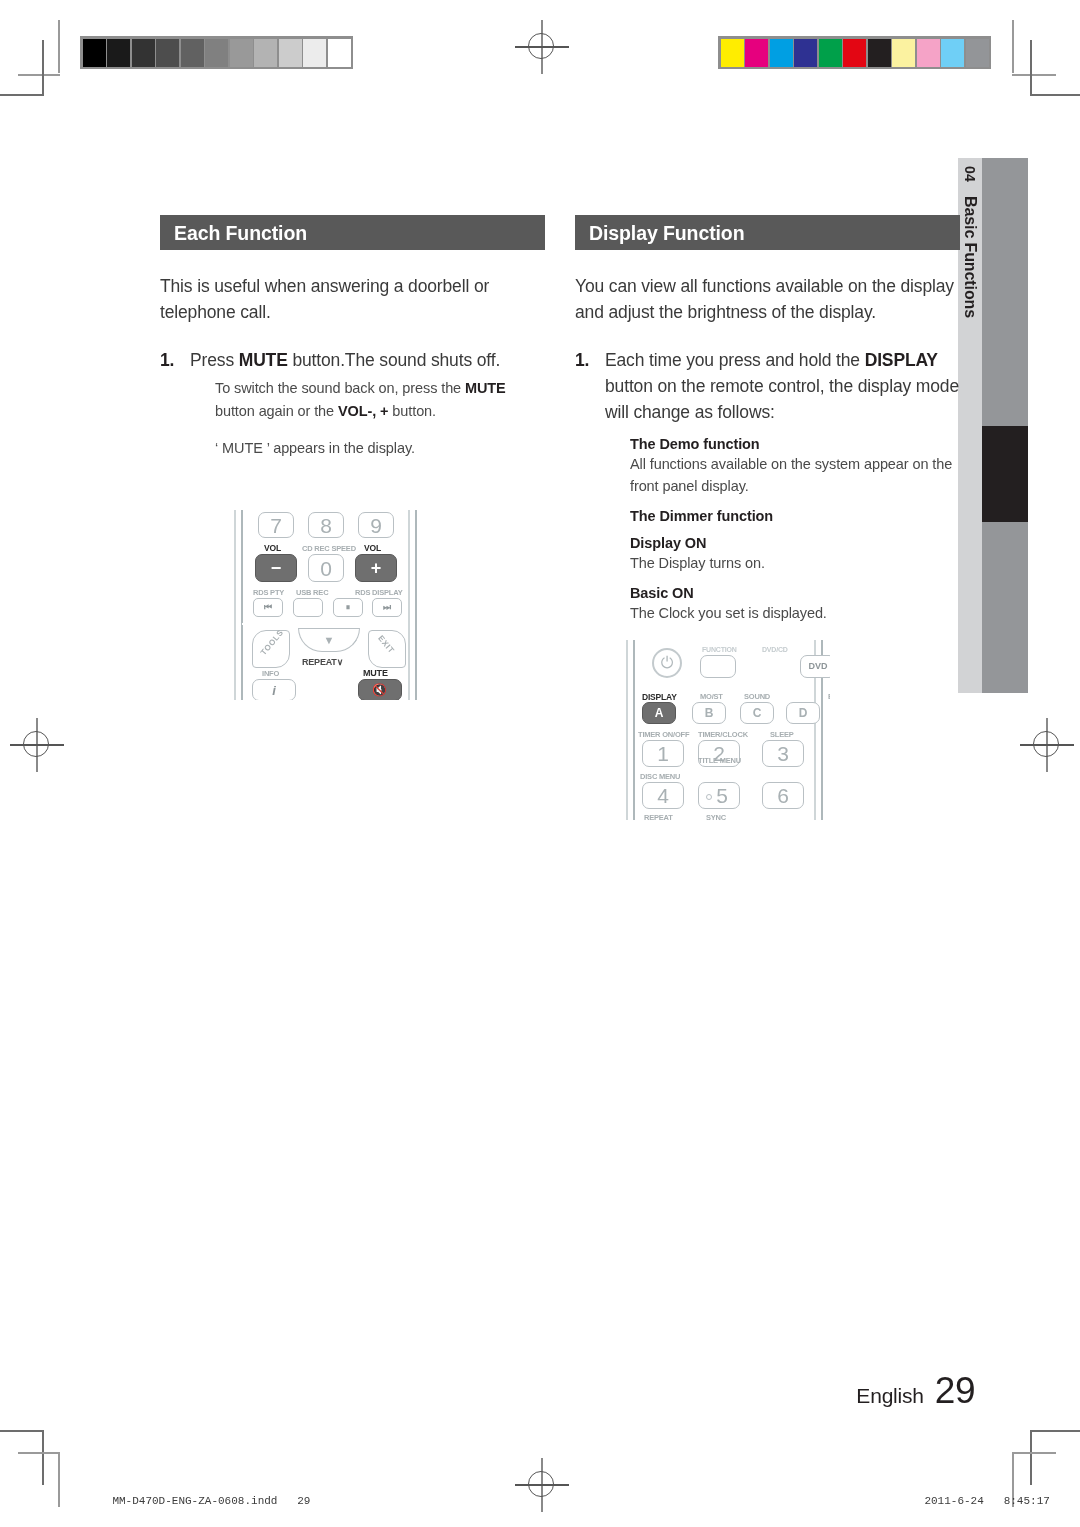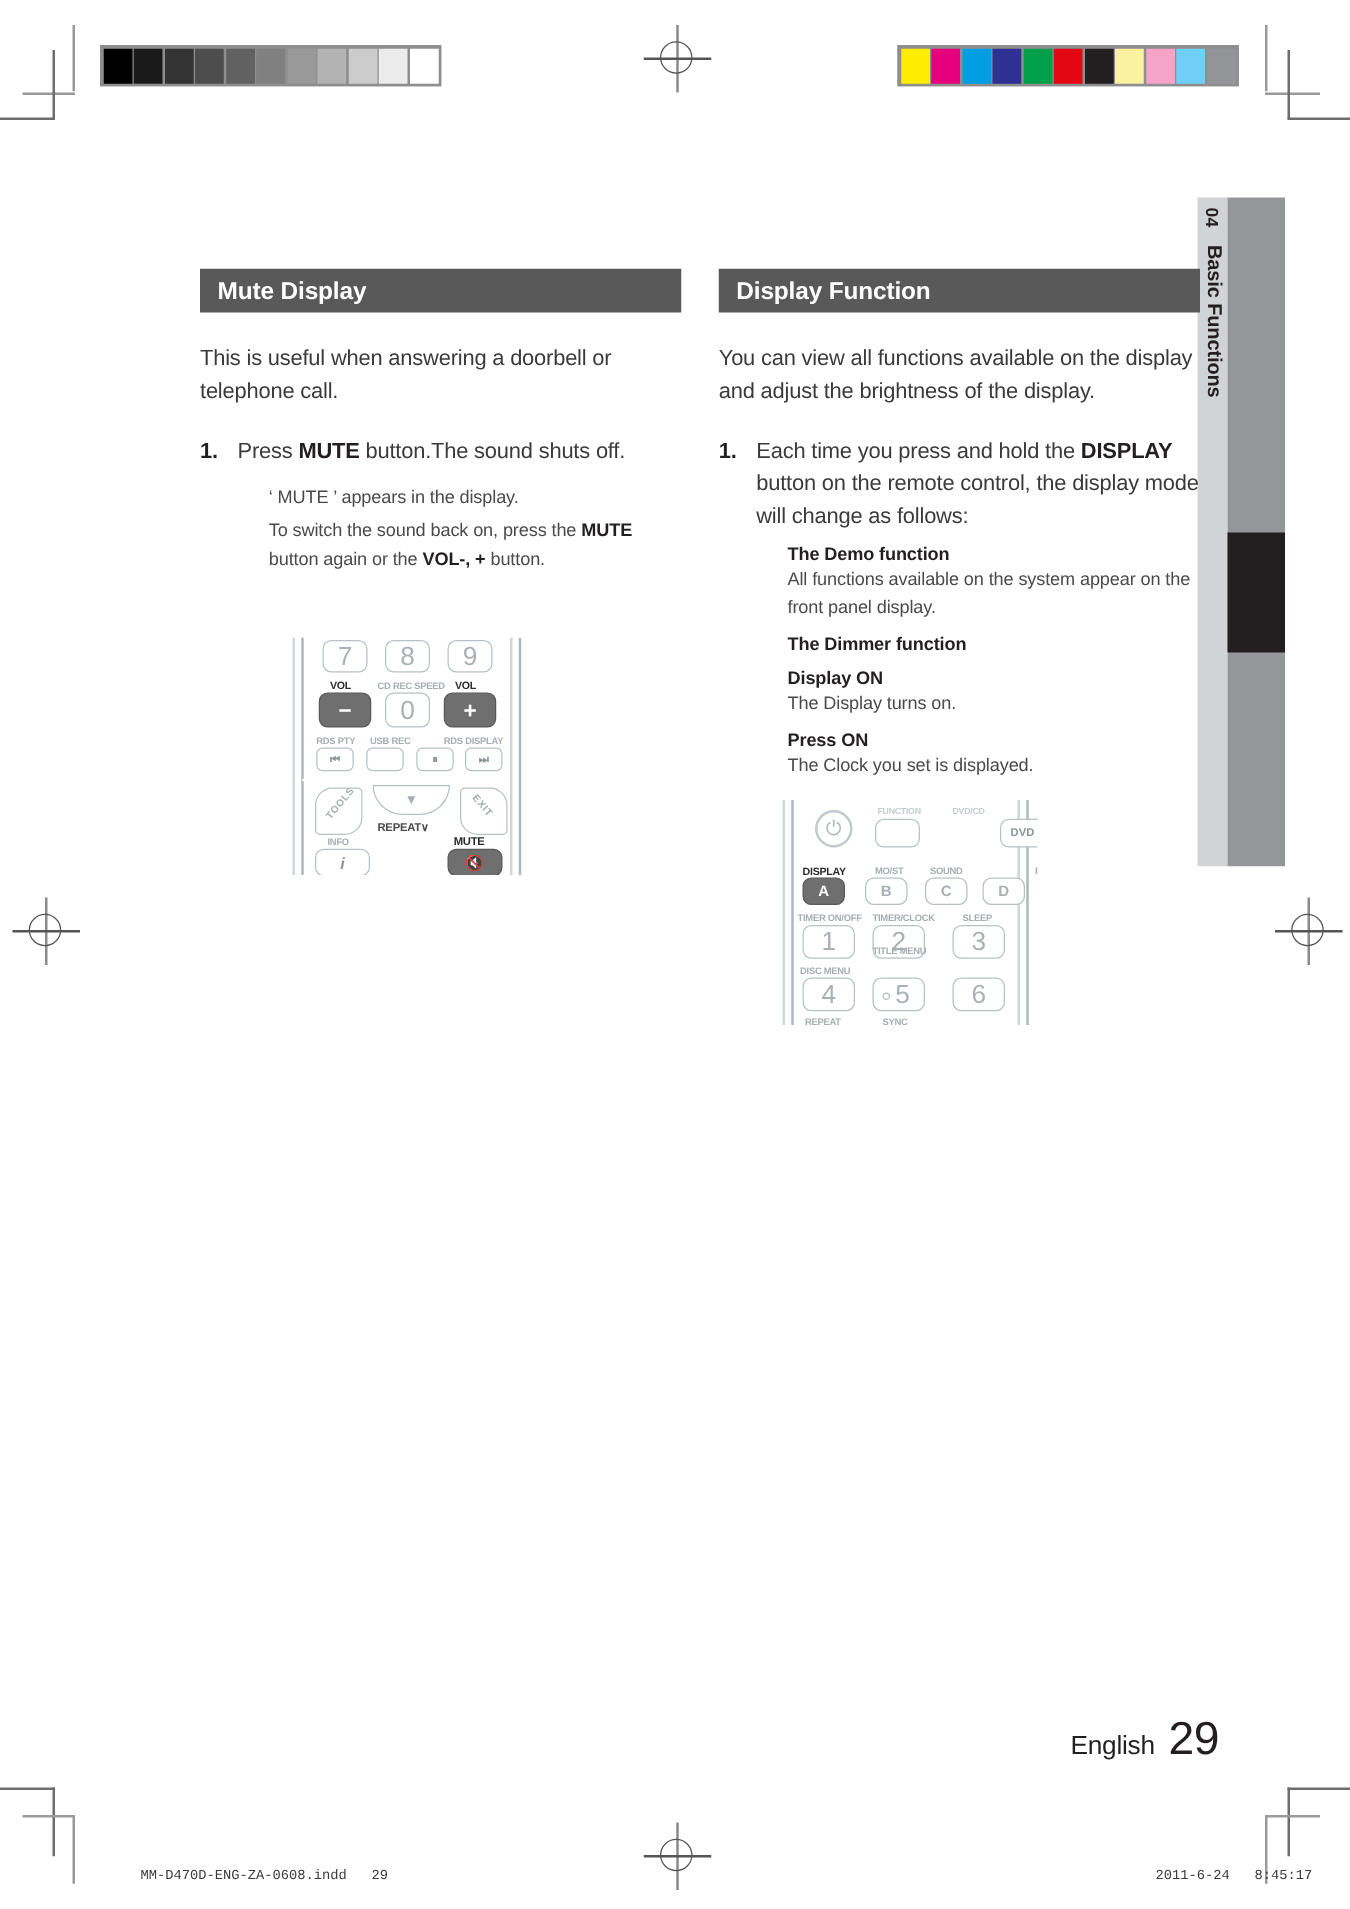--- a/index.html
+++ b/index.html
@@ -349,30 +349,30 @@
     <div class="darkblock"></div>
     <div class="vtext">
       <span class="vnum">04</span>
       <span class="vlabel">Basic Functions</span>
     </div>
   </div>
 
   <div class="columns">
 
     <div class="col col-left">
-      <div class="sec-header">Mute Display</div>
+      <div class="sec-header">Each Function</div>
       <div class="intro">This is useful when answering a doorbell or telephone call.</div>
 
       <div class="step">
         <div class="step-num">1.</div>
         <div class="step-body"><span>Press </span><b>MUTE</b><span> button.The sound shuts off.</span></div>
       </div>
 
+      <div class="note" style="margin-top:4px;"><span>To switch the sound back on, press the </span><b>MUTE</b><span> button again or the </span><b>VOL-, +</b><span> button.</span></div>
       <div class="note"><span>‘ MUTE ’ appears in the display.</span></div>
-      <div class="note" style="margin-top:4px;"><span>To switch the sound back on, press the </span><b>MUTE</b><span> button again or the </span><b>VOL-, +</b><span> button.</span></div>
 
       <div class="remote" style="left:70px;top:295px;width:190px;height:190px;">
         <div class="body">
           <div class="rail" style="left:4px;"></div>
           <div class="rail b" style="left:11px;"></div>
           <div class="rail" style="left:178px;"></div>
           <div class="rail b" style="left:185px;"></div>
 
           <div class="btn" style="left:28px;top:2px;width:36px;height:26px;">
               <span class="num">7</span>
@@ -432,21 +432,21 @@
       </div>
 
       <div class="sub-title">The Demo function</div>
       <div class="sub">All functions available on the system appear on the front panel display.</div>
 
       <div class="sub-title">The Dimmer function</div>
 
       <div class="sub-title">Display ON</div>
       <div class="sub">The Display turns on.</div>
 
-      <div class="sub-title">Press ON</div>
+      <div class="sub-title">Basic ON</div>
       <div class="sub">The Clock you set is displayed.</div>
 
       <div class="remote" style="left:45px;top:425px;width:210px;height:180px;">
         <div class="body">
           <div class="rail" style="left:6px;"></div>
           <div class="rail b" style="left:13px;"></div>
           <div class="rail" style="left:194px;"></div>
           <div class="rail b" style="left:201px;"></div>
 
           <div style="position:absolute;left:32px;top:8px;width:30px;height:30px;border:2px solid #c3cacd;border-radius:50%;box-sizing:border-box;display:flex;align-items:center;justify-content:center;color:#b0b8bb;font-size:16px;">⏻</div>

